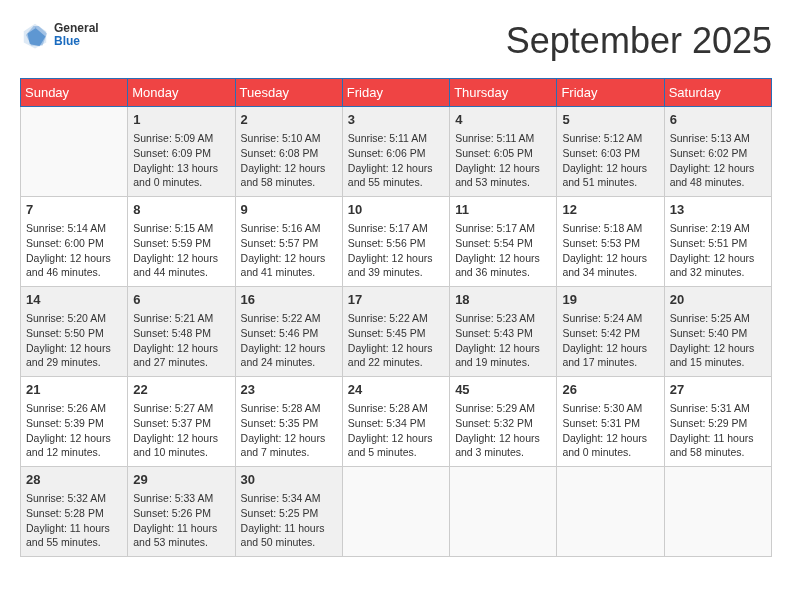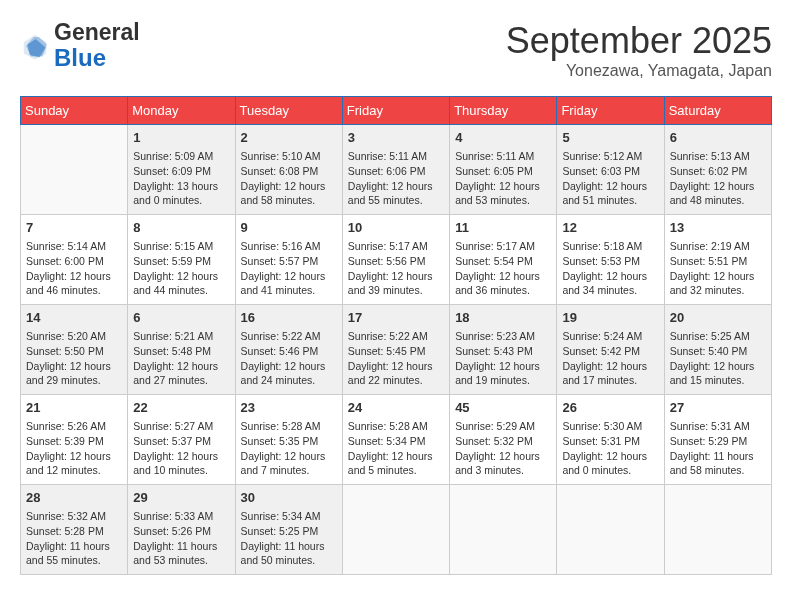--- a/index.html
+++ b/index.html
@@ -20,26 +20,26 @@
       display: flex;
       align-items: center;
       gap: 4px;
     }
     .logo-text {
       display: flex;
       flex-direction: column;
       line-height: 1.1;
     }
     .logo-general {
-      font-size: 23px;
+      font-size: 12px;
       font-weight: bold;
       color: #333;
     }
     .logo-blue {
-      font-size: 24px;
+      font-size: 12px;
       font-weight: bold;
       color: #1a6bbf;
     }
     .logo-icon {
       width: 30px;
       height: 30px;
     }
     .title-block {
       text-align: right;
     }
@@ -99,21 +99,20 @@
       <polygon points="25,8 36,18 30,34 15,34 8,20 18,8" fill="#1a6bbf" opacity="0.3"></polygon>
       <polygon points="20,10 34,22 26,35 13,32 10,18 22,10" fill="#1a6bbf" opacity="0.5"></polygon>
     </svg>
     <div class="logo-text">
       <span class="logo-general">General</span>
       <span class="logo-blue">Blue</span>
     </div>
   </div>
   <div class="title-block">
     <div class="month-title">September 2025</div>
-    <div class="location">Yonezawa, Yamagata, Japan</div>
   </div>
 </div>
 
 <table>
   <thead>
     <tr>
     <th>Sunday</th>
         <th>Monday</th>
         <th>Tuesday</th>
         <th>Friday</th>

